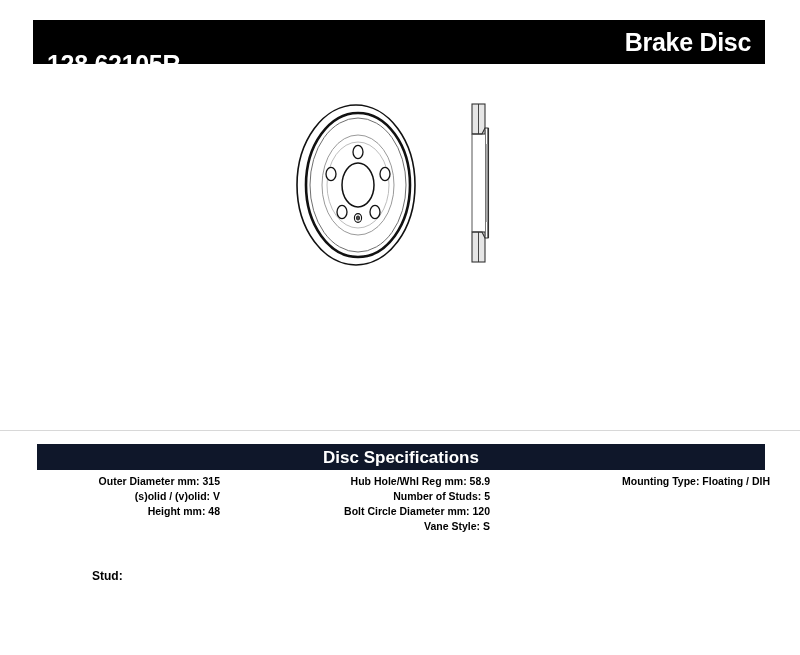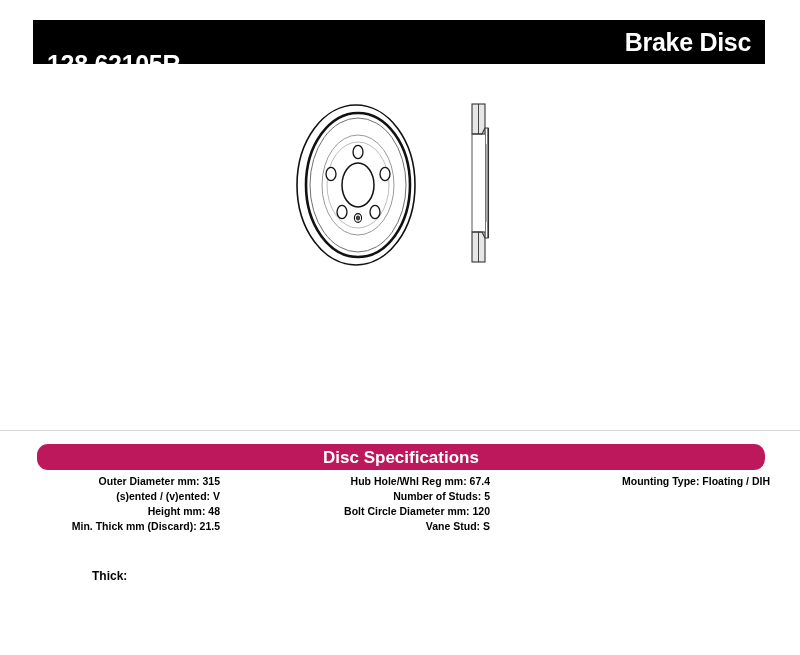--- a/index.html
+++ b/index.html
@@ -75,25 +75,24 @@
     background: #d8d8d8;
   }
 
   
   .spec-bar {
     position: absolute;
     left: 37px;
     top: 444px;
     width: 728px;
     height: 26px;
-    background: #be185d;
+    background: #0f172a;
     display: flex;
     align-items: center;
     justify-content: center;
-    border-radius: 11px;
   }
   .spec-bar-title {
     color: #ffffff;
     font-size: 17px;
     font-weight: bold;
     line-height: 1;
   }
 
   
   .spec-columns {
@@ -195,33 +194,32 @@
 <div class="divider-rule"></div>
 
 <div class="spec-bar">
   <span class="spec-bar-title">Disc Specifications</span>
 </div>
 
 <div class="spec-columns">
 
   <div class="spec-col spec-col-left">
     <div class="spec-line">Outer Diameter mm: 315</div>
-    <div class="spec-line">(s)ented / (v)ented: V</div>
+    <div class="spec-line">(s)olid / (v)olid: V</div>
     <div class="spec-line">Height mm: 48</div>
-    <div class="spec-line">Min. Thick mm (Discard): 21.5</div>
   </div>
 
   <div class="spec-col spec-col-mid">
-    <div class="spec-line">Hub Hole/Whl Reg mm: 67.4</div>
+    <div class="spec-line">Hub Hole/Whl Reg mm: 58.9</div>
     <div class="spec-line">Number of Studs: 5</div>
     <div class="spec-line">Bolt Circle Diameter mm: 120</div>
-    <div class="spec-line">Vane Stud: S</div>
+    <div class="spec-line">Vane Style: S</div>
   </div>
 
   <div class="spec-col spec-col-right">
     <div class="spec-line">Mounting Type: Floating / DIH</div>
   </div>
 </div>
 
 <div class="note-row">
-  <span>Thick:</span>
+  <span>Stud:</span>
   <span class="note-value"></span>
 </div>
 
 </body></html>

